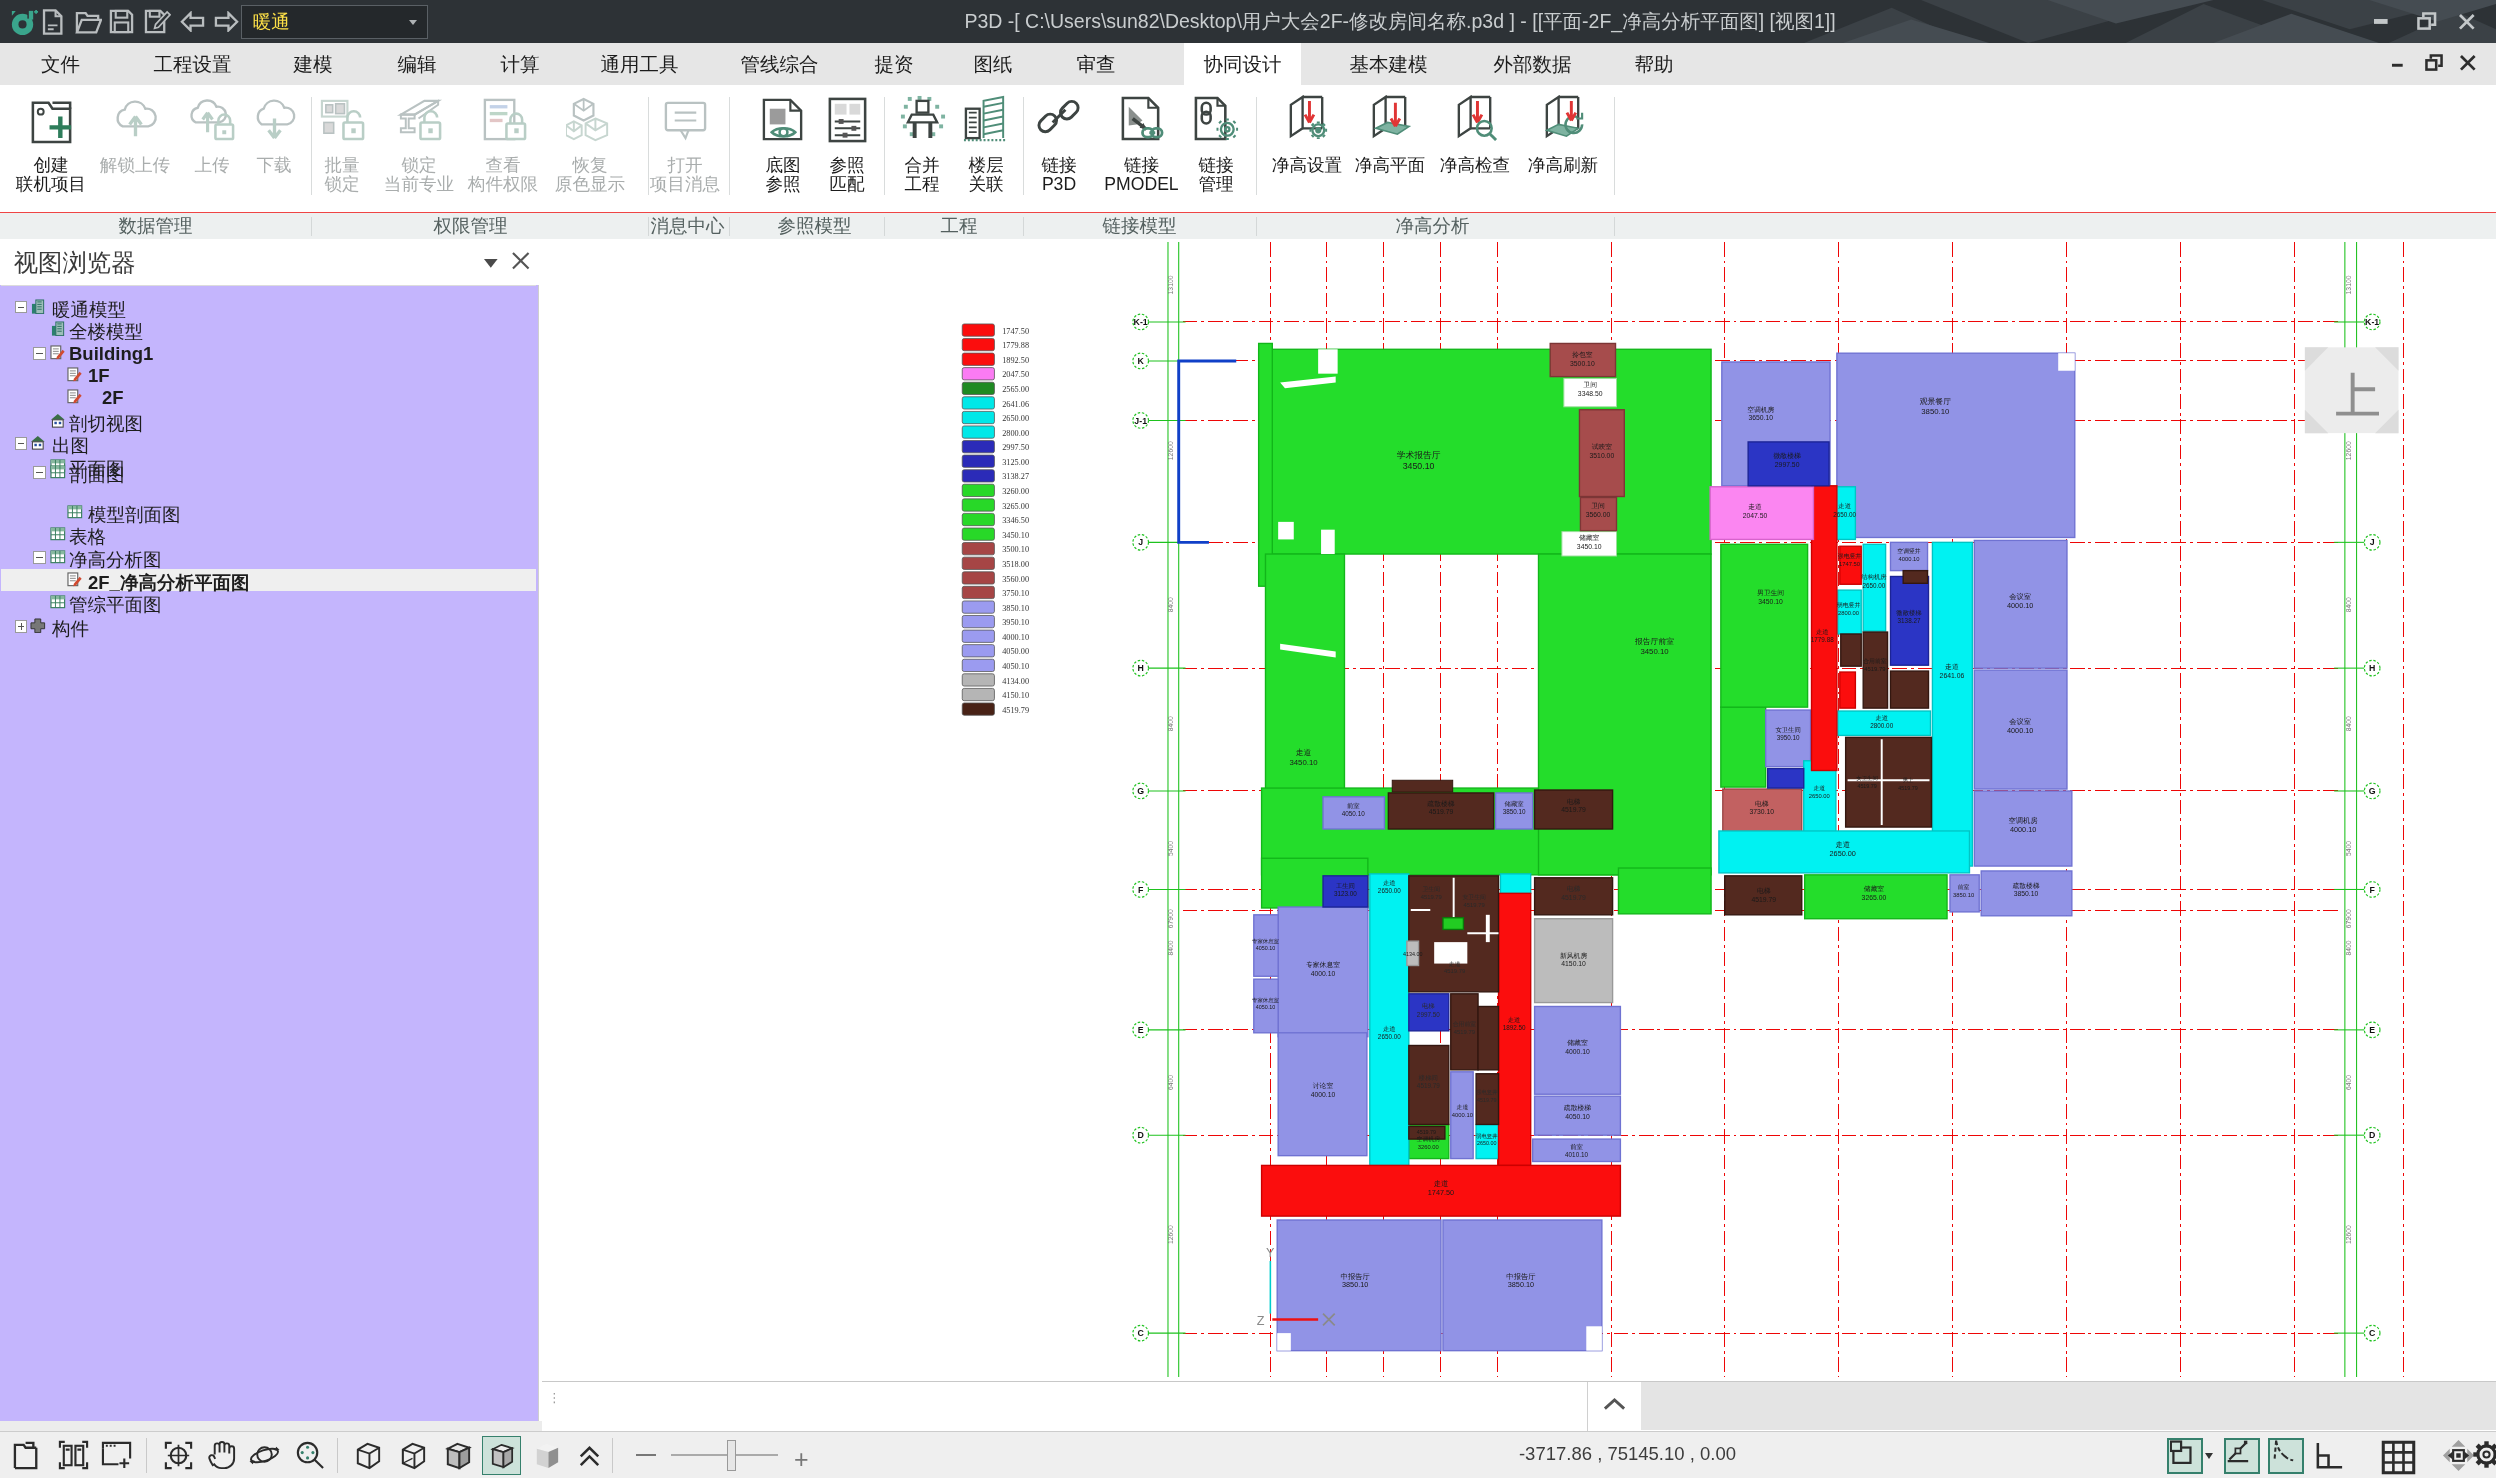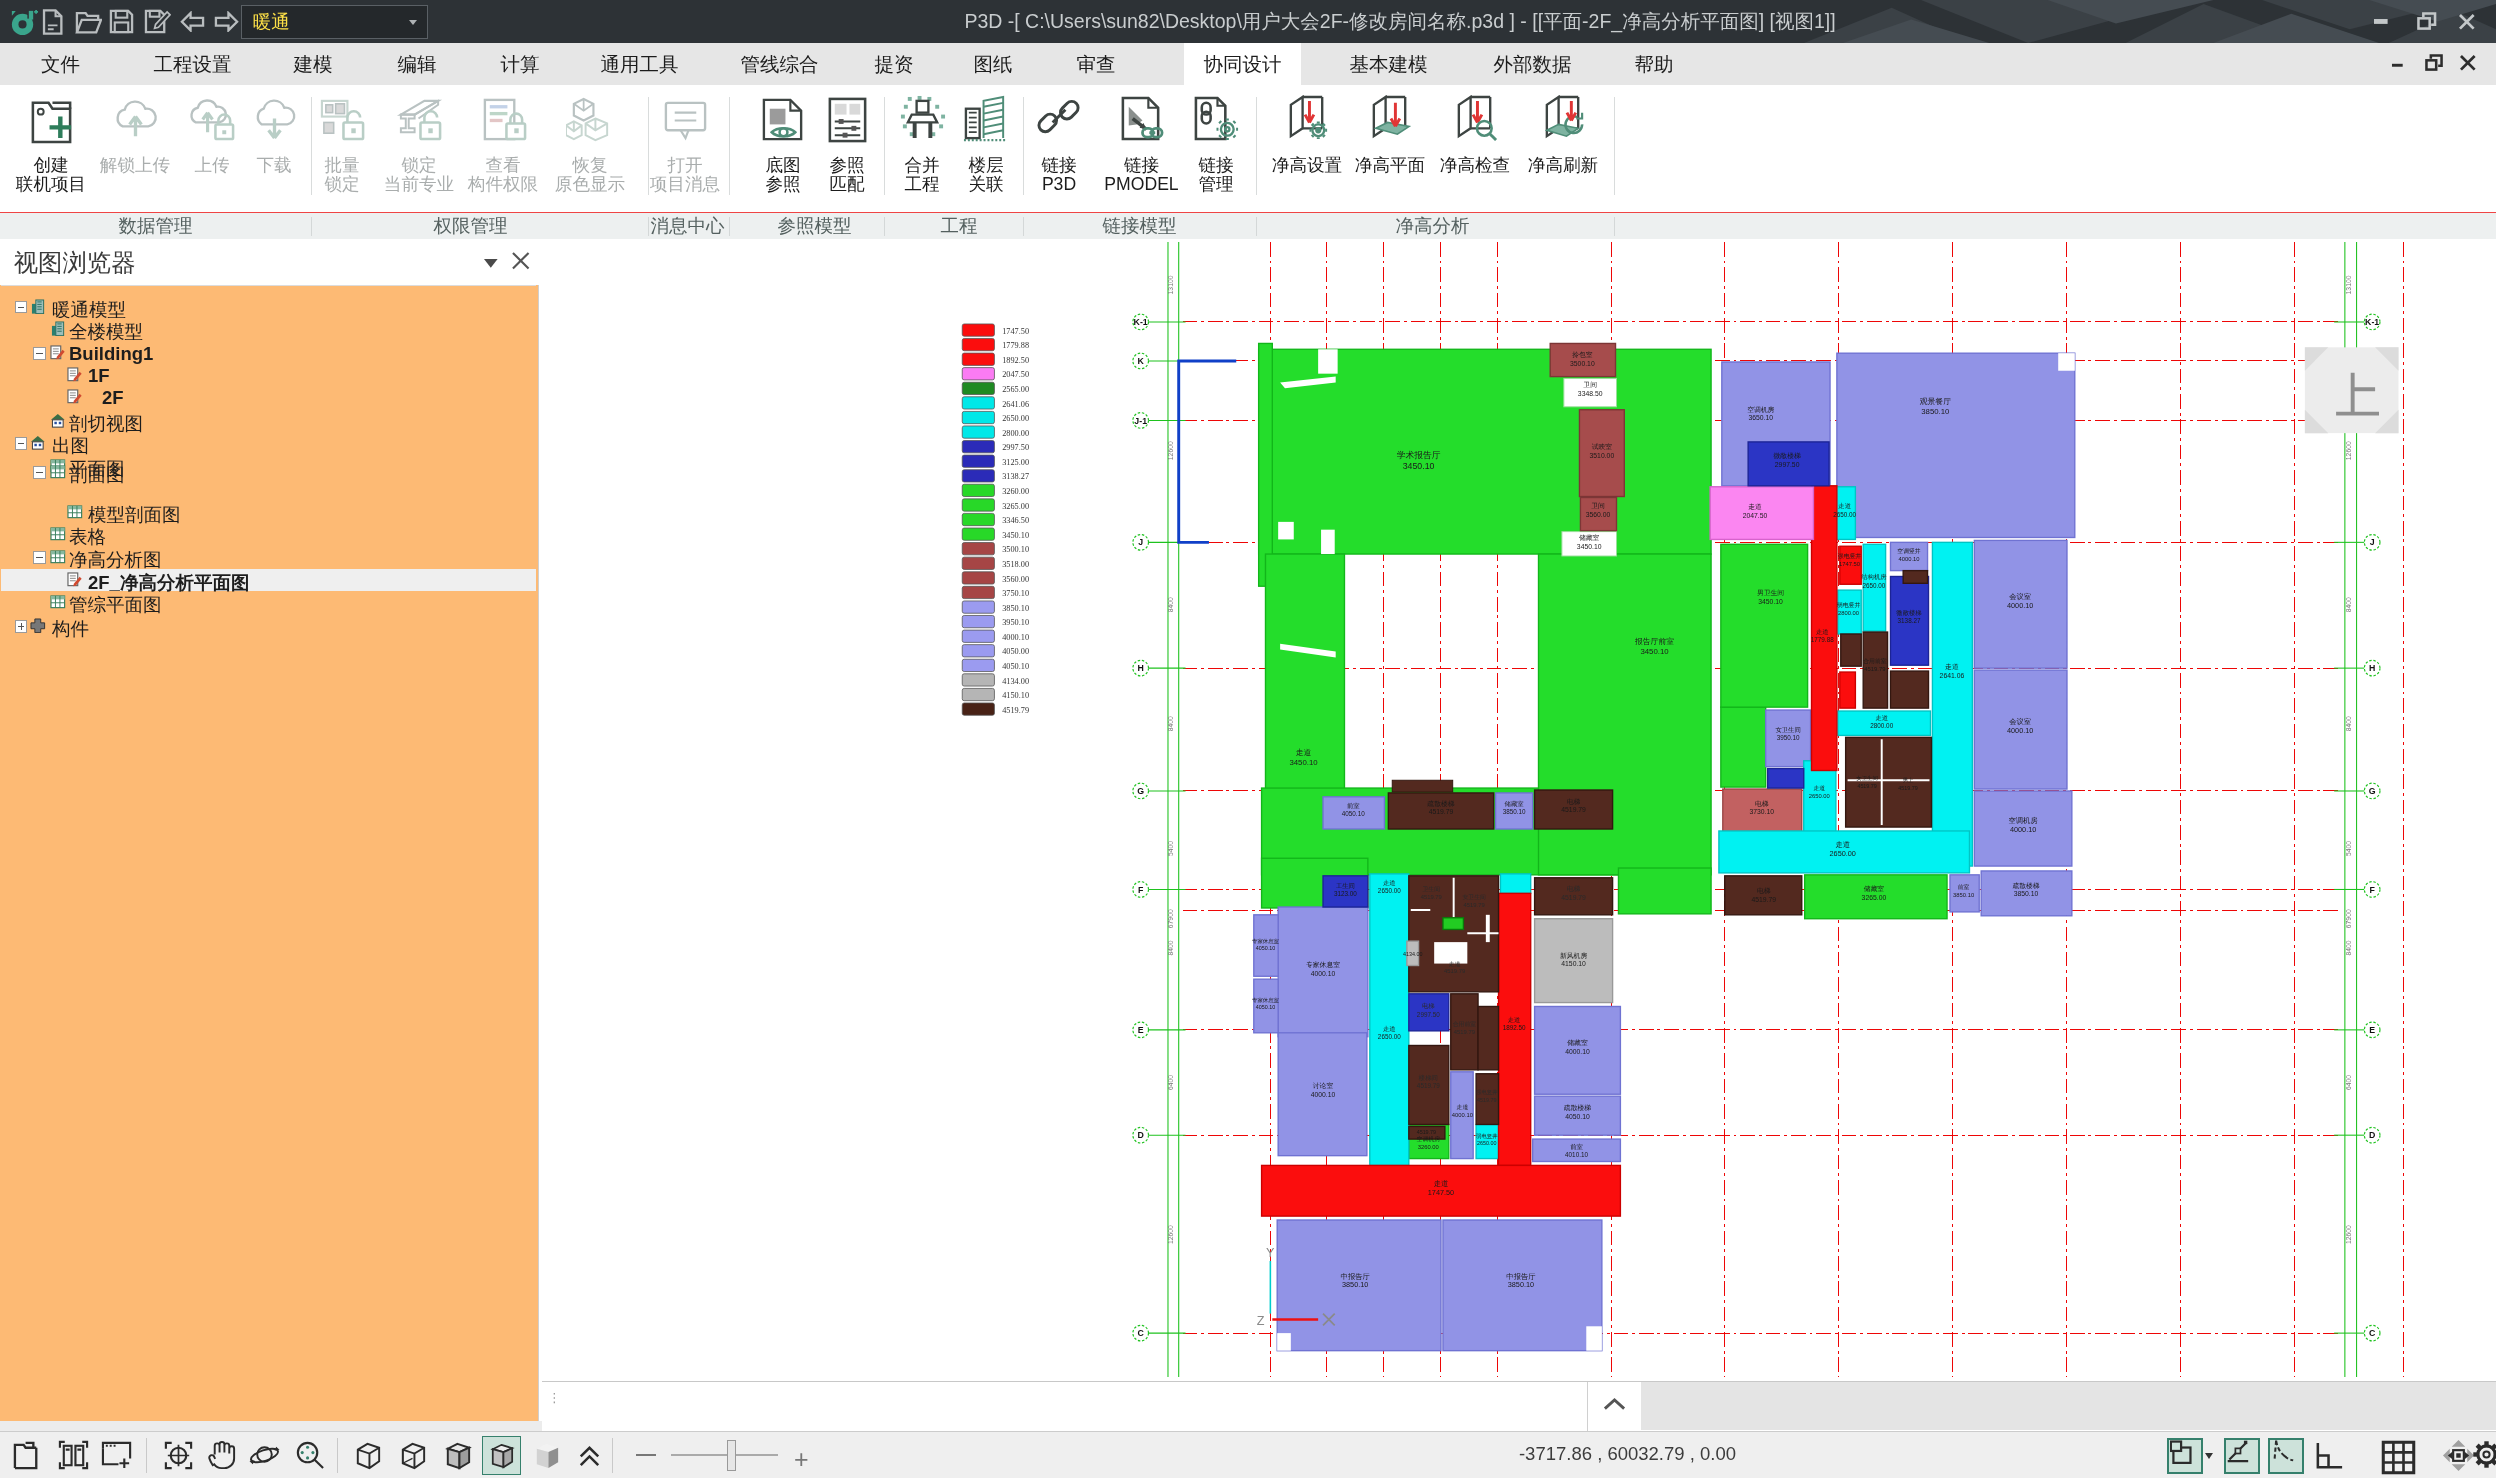--- a/index.html
+++ b/index.html
@@ -19,21 +19,21 @@
 .ritem { position:absolute; top:9.8px; text-align:center; }
 .ritem svg { display:block; margin:0 auto; }
 .rlabel { margin-top:12.7px; font-size:17.6px; line-height:18.5px; color:#1c1c1c; white-space:nowrap; }
 .ritem.dis .rlabel { color:#a9adad; }
 .rsep { position:absolute; top:11.7px; width:1px; height:98px; background:#d9dcdc; }
 
 #gstrip { position:absolute; left:0; top:212px; width:2497px; height:27px; background:#edf0f0; border-top:1px solid #ef4444; }
 .glabel { position:absolute; top:0; height:27px; line-height:25px; font-size:18.5px; color:#54605f; text-align:center; }
 .gsep { position:absolute; top:3.9px; width:1px; height:19.5px; background:#d4d8d8; }
 
-#panel { position:absolute; left:0; top:239px; width:539px; height:1182px; background:#fdba74; border-right:1px solid #cfcfcf; }
+#panel { position:absolute; left:0; top:239px; width:539px; height:1182px; background:#c4b5fd; border-right:1px solid #cfcfcf; }
 #paneltitle { position:absolute; left:13.7px; top:7.8px; font-size:24.4px; color:#3a3a3a; }
 #panelhead { position:absolute; left:0; top:0; width:539px; height:46px; background:#ffffff; }
 #treebox { position:absolute; left:1px; top:46px; width:535px; height:1131px; border-top:1px solid #dcdcdc; }
 .trow { position:absolute; left:0; width:535px; height:22.4px; }
 .trow.sel { background:#efefef; }
 .tx { position:absolute; top:1px; font-size:18.5px; color:#1d1d1d; white-space:nowrap; }
 .expander { position:absolute; top:4.9px; width:12.7px; height:12.7px; border:1px solid #9a9a9a; background:#fff; }
 .expander:before { content:""; position:absolute; left:2px; top:4.9px; width:6.8px; height:1px; background:#555; }
 .expander.plus:after { content:""; position:absolute; left:4.9px; top:2px; width:1px; height:6.8px; background:#555; }
 .ticon { position:absolute; top:2.9px; }
@@ -951,21 +951,21 @@
     </div>
   <div id="cmdbar">
     <div id="cmdwhite">
         <div id="cmddots">⋮</div>
       </div>
     <div id="cmdup"><svg width="25" height="15.6" viewBox="0 0 26 16">
           <path d="M3 13 L13 4 L23 13" fill="none" stroke="#555" stroke-width="3"></path>
         </svg></div>
   </div>
   <div id="statusbar">
-    <div id="coords">-3717.86 , 60032.79 , 0.00</div>
+    <div id="coords">-3717.86 , 75145.10 , 0.00</div>
       <svg class="sico" style="left:11.7px" width="33" height="33" viewBox="0 0 34 34">
         <path d="M3 30 V6 H12 L14 9 H25 M3 30 H25 V9" fill="none" stroke="#2b2b2b" stroke-width="2.4"></path>
         <path d="M14 4 H22 V9" fill="none" stroke="#2b2b2b" stroke-width="2.4"></path>
       </svg>
 <svg class="sico" style="left:57px" width="33" height="33" viewBox="0 0 34 34">
         <g fill="none" stroke="#2b2b2b" stroke-width="2.2">
           <path d="M8 3 H3 V9 M3 24 V30 H8 M26 3 H31 V9 M31 24 V30 H26"></path>
           <rect x="7" y="7" width="8" height="20"></rect>
           <rect x="19" y="7" width="8" height="20"></rect>
           <path d="M9 11 H13 M21 11 H25"></path>

